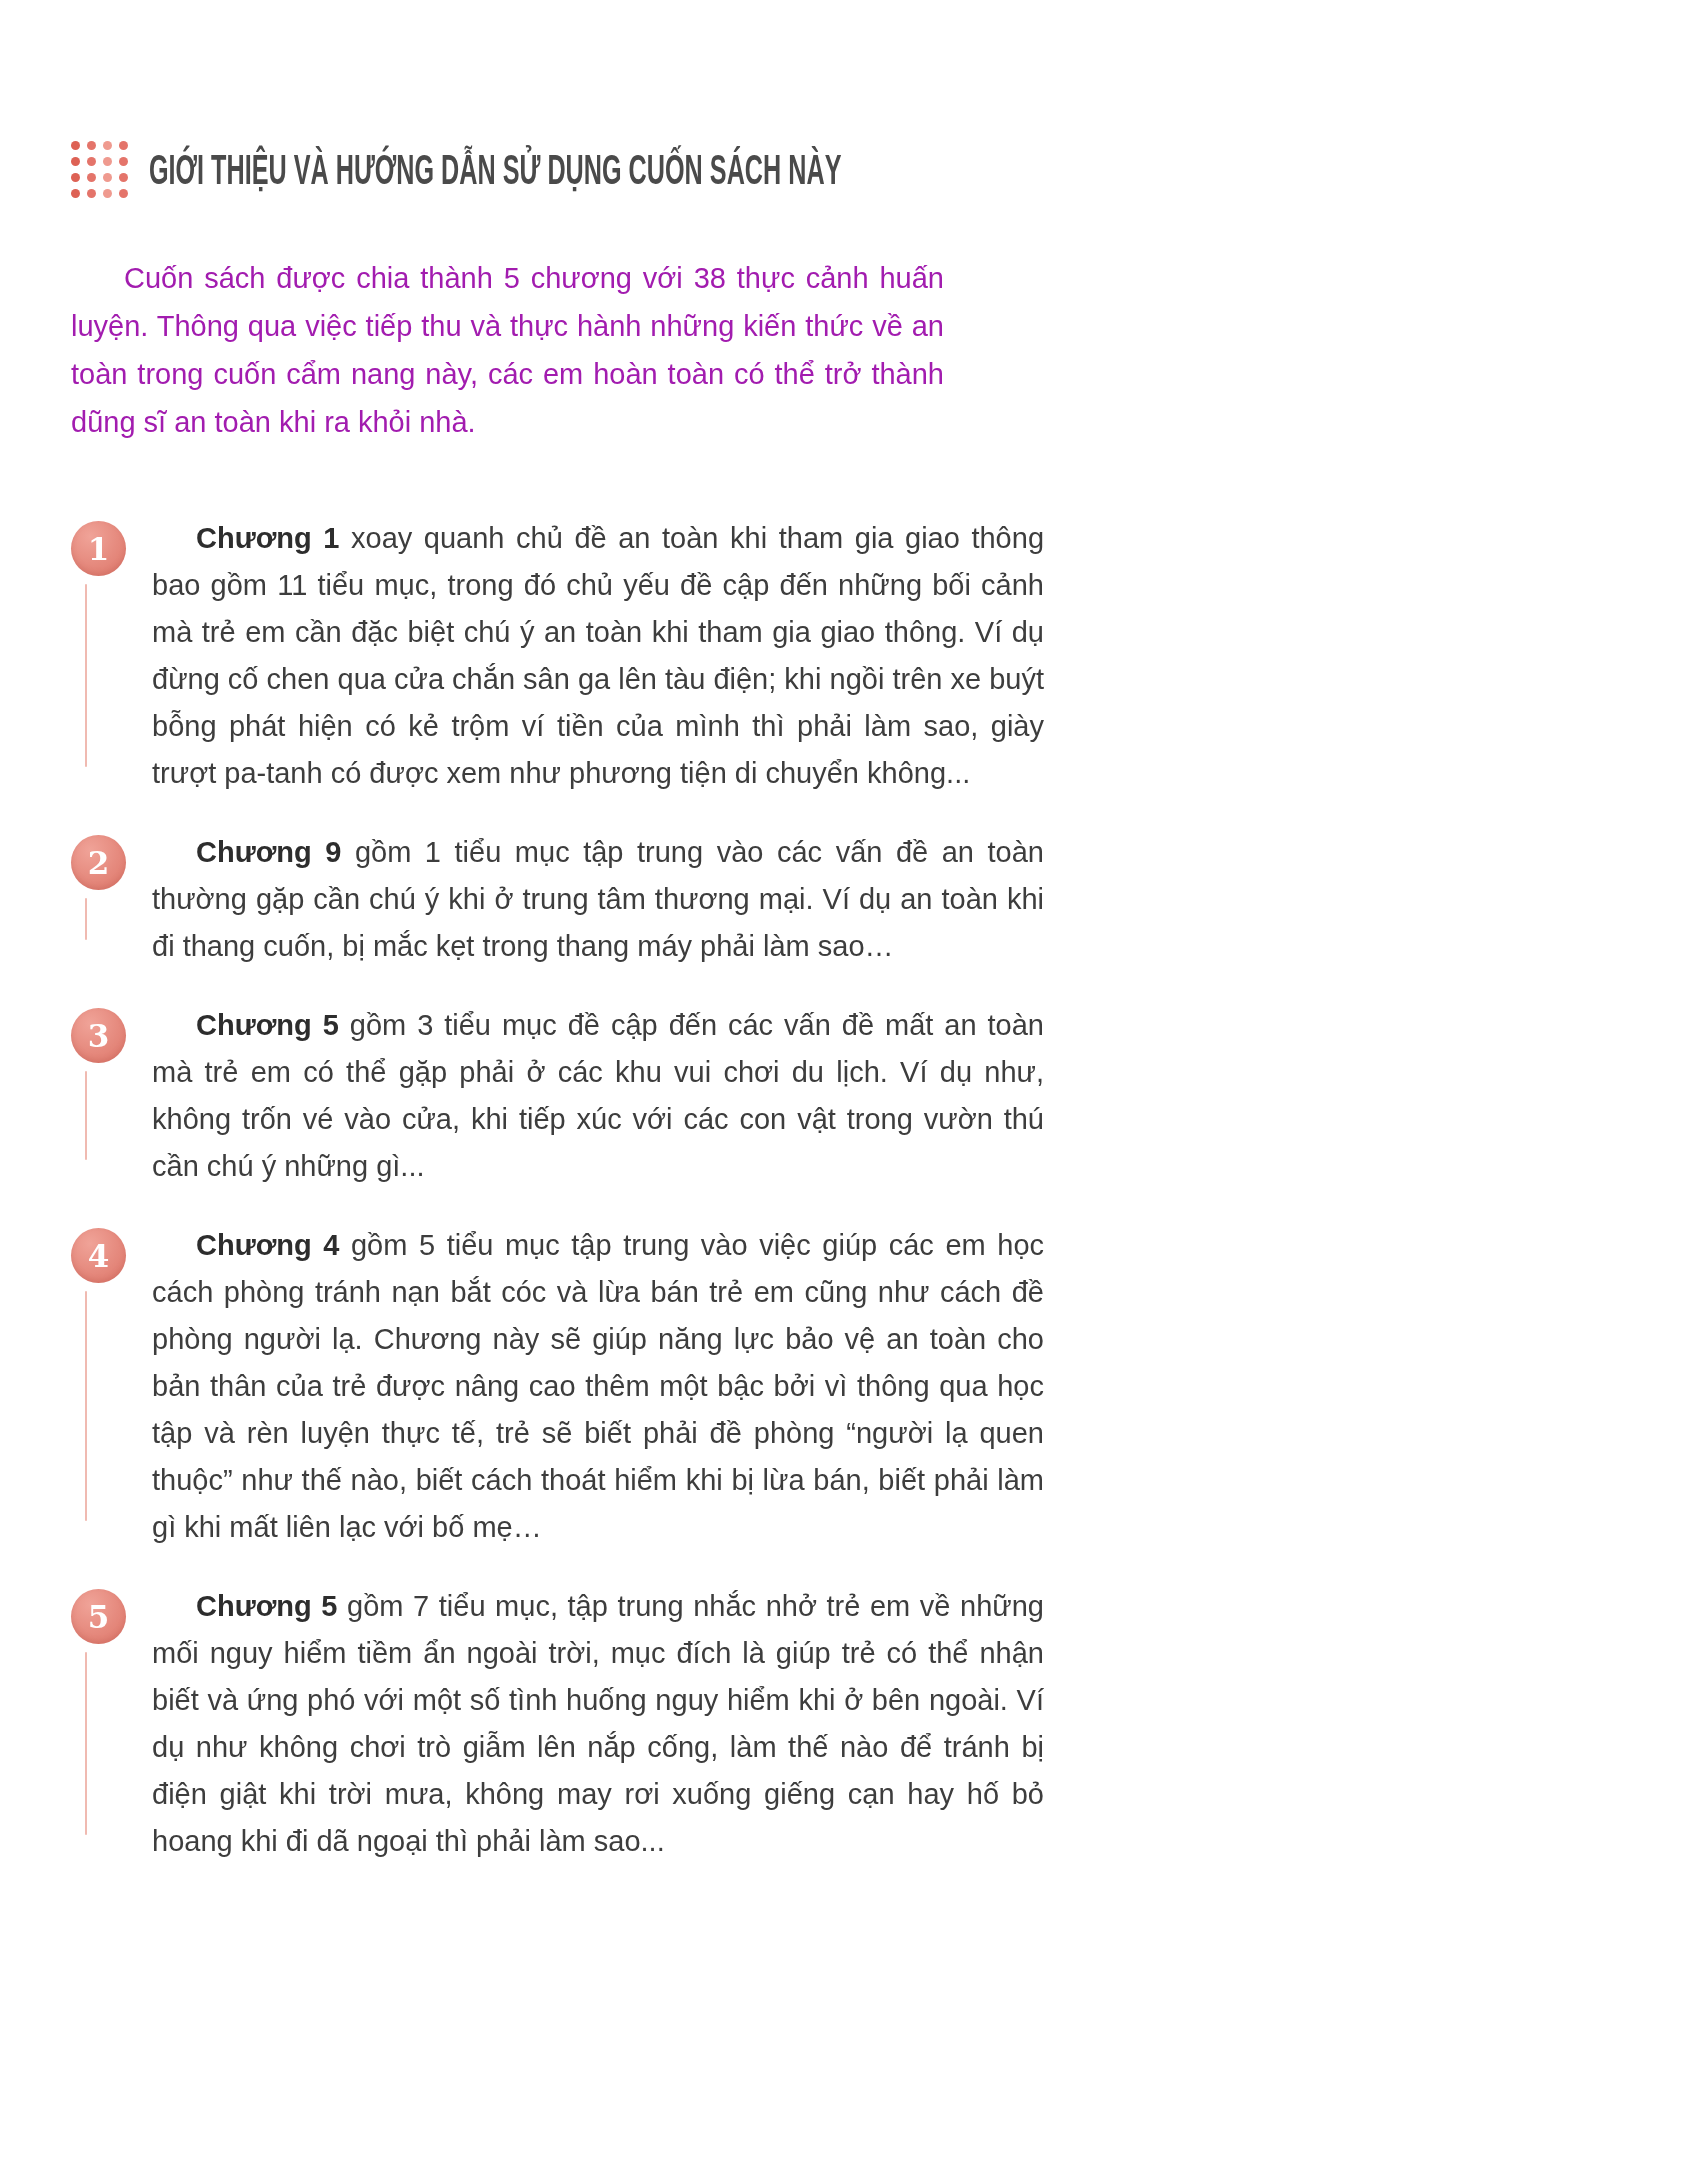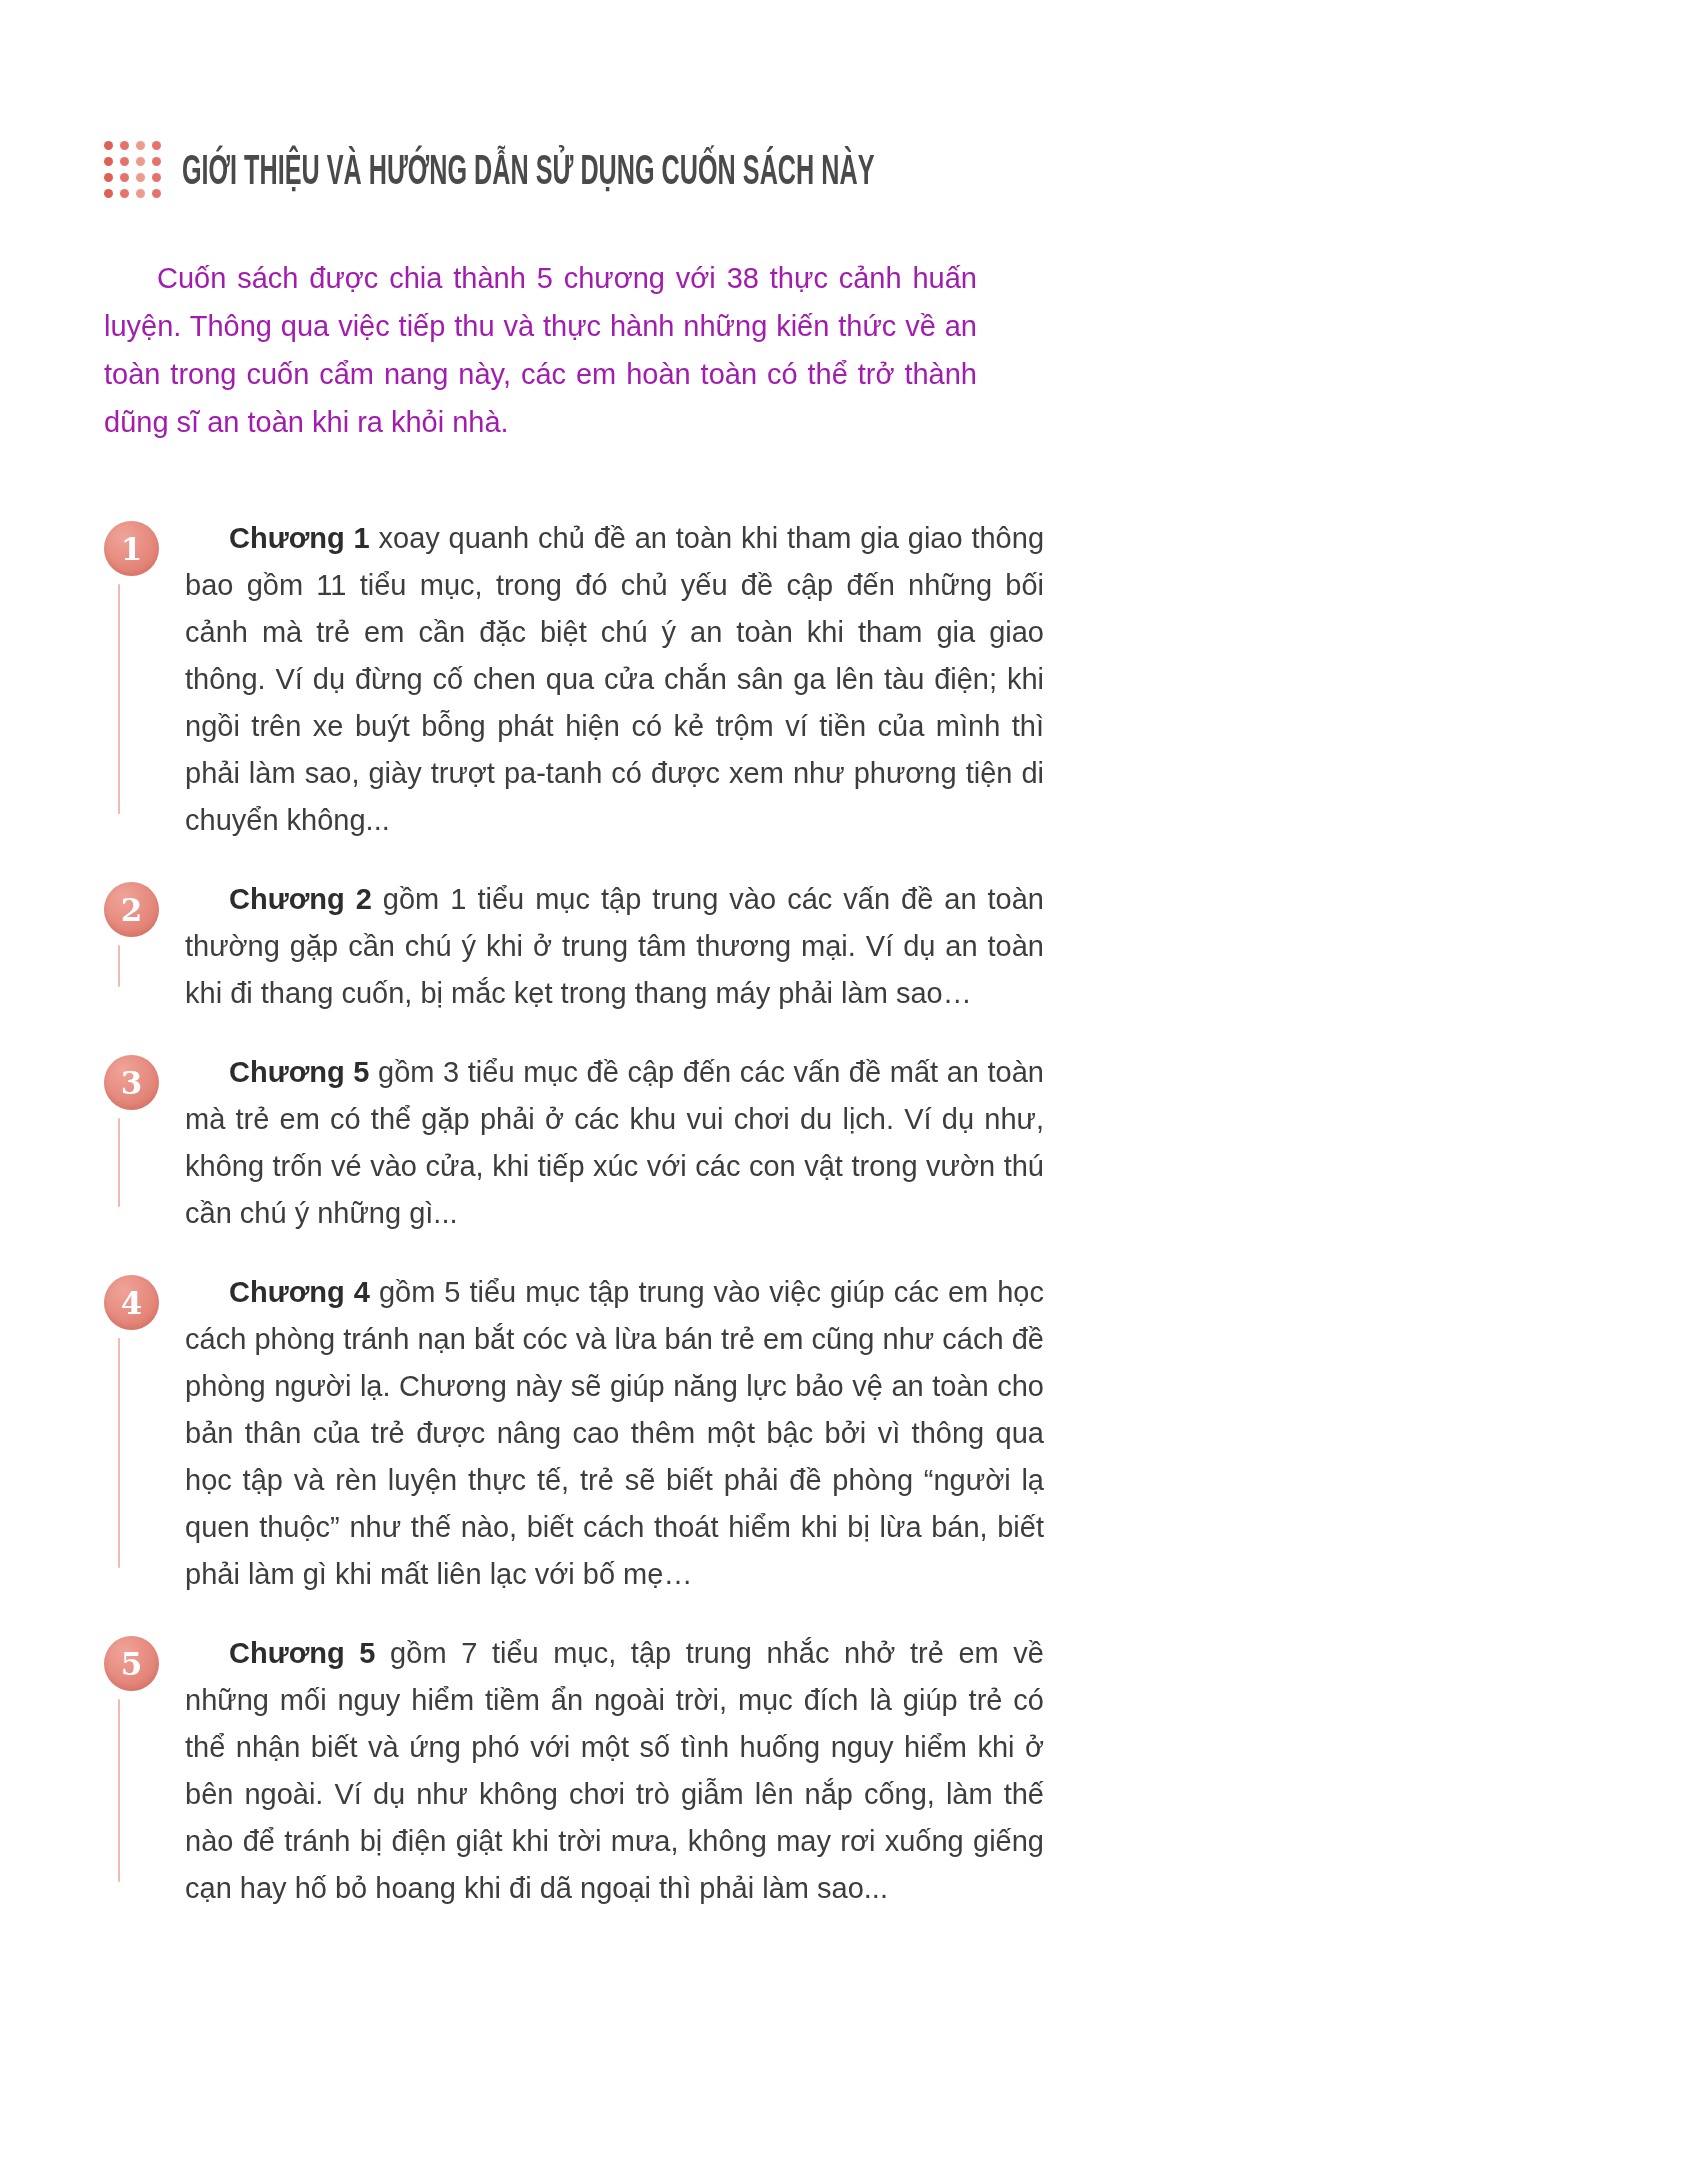--- a/index.html
+++ b/index.html
@@ -4,21 +4,21 @@
 <style>
   * { margin:0; padding:0; box-sizing:border-box; }
   html,body { background:#ffffff; }
   body {
     width:1683px; height:2178px;
     font-family:"Liberation Sans", sans-serif;
     color:#3d3d3d;
     position:relative;
     overflow:hidden;
   }
-  .page { padding:141px 0 0 104px; width:1044px; }
+  .page { padding:141px 0 0 71px; width:1044px; }
 
   
   .title-row { display:flex; align-items:center; gap:20px; margin-bottom:55px; }
   .dots-icon {
     display:grid;
     grid-template-columns:repeat(4, 10px);
     grid-auto-rows:10px;
     gap:6px;
     flex:0 0 auto;
   }
@@ -121,21 +121,21 @@
         </div>
         <p class="chapter-text"><b>Chương 1</b><span> xoay quanh chủ đề an toàn khi tham gia giao thông bao gồm 11 tiểu mục, trong đó chủ yếu đề cập đến những bối cảnh mà trẻ em cần đặc biệt chú ý an toàn khi tham gia giao thông. Ví dụ đừng cố chen qua cửa chắn sân ga lên tàu điện; khi ngồi trên xe buýt bỗng phát hiện có kẻ trộm ví tiền của mình thì phải làm sao, giày trượt pa-tanh có được xem như phương tiện di chuyển không...</span></p>
       </div>
       <div class="chapter">
         <div class="rail">
           <div class="badge">
             <span>2</span>
           </div>
           <div class="rail-line"></div>
         </div>
-        <p class="chapter-text"><b>Chương 2</b><span> gồm 1 tiểu mục tập trung vào các vấn đề an toàn thường gặp cần chú ý khi ở trung tâm thương mại. Ví dụ an toàn khi đi thang cuốn, bị mắc kẹt trong thang máy phải làm sao…</span></p>
+        <p class="chapter-text"><b>Chương 9</b><span> gồm 1 tiểu mục tập trung vào các vấn đề an toàn thường gặp cần chú ý khi ở trung tâm thương mại. Ví dụ an toàn khi đi thang cuốn, bị mắc kẹt trong thang máy phải làm sao…</span></p>
       </div>
       <div class="chapter">
         <div class="rail">
           <div class="badge">
             <span>3</span>
           </div>
           <div class="rail-line"></div>
         </div>
         <p class="chapter-text"><b>Chương 5</b><span> gồm 3 tiểu mục đề cập đến các vấn đề mất an toàn mà trẻ em có thể gặp phải ở các khu vui chơi du lịch. Ví dụ như, không trốn vé vào cửa, khi tiếp xúc với các con vật trong vườn thú cần chú ý những gì...</span></p>
       </div>

